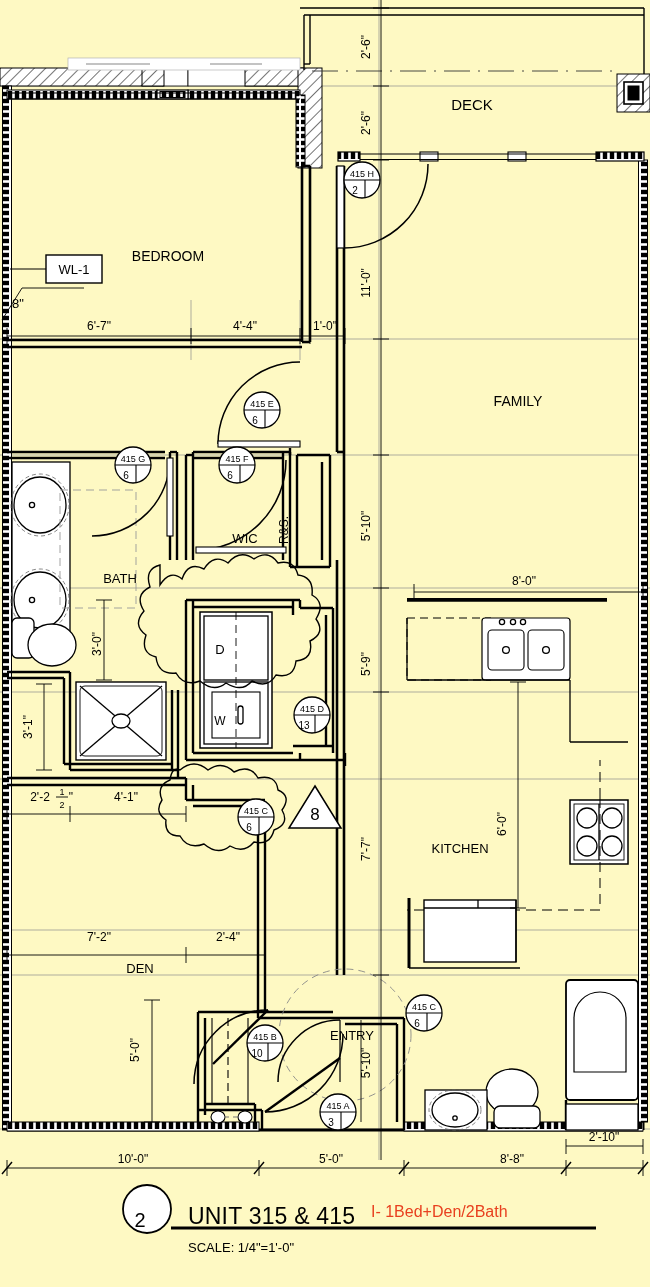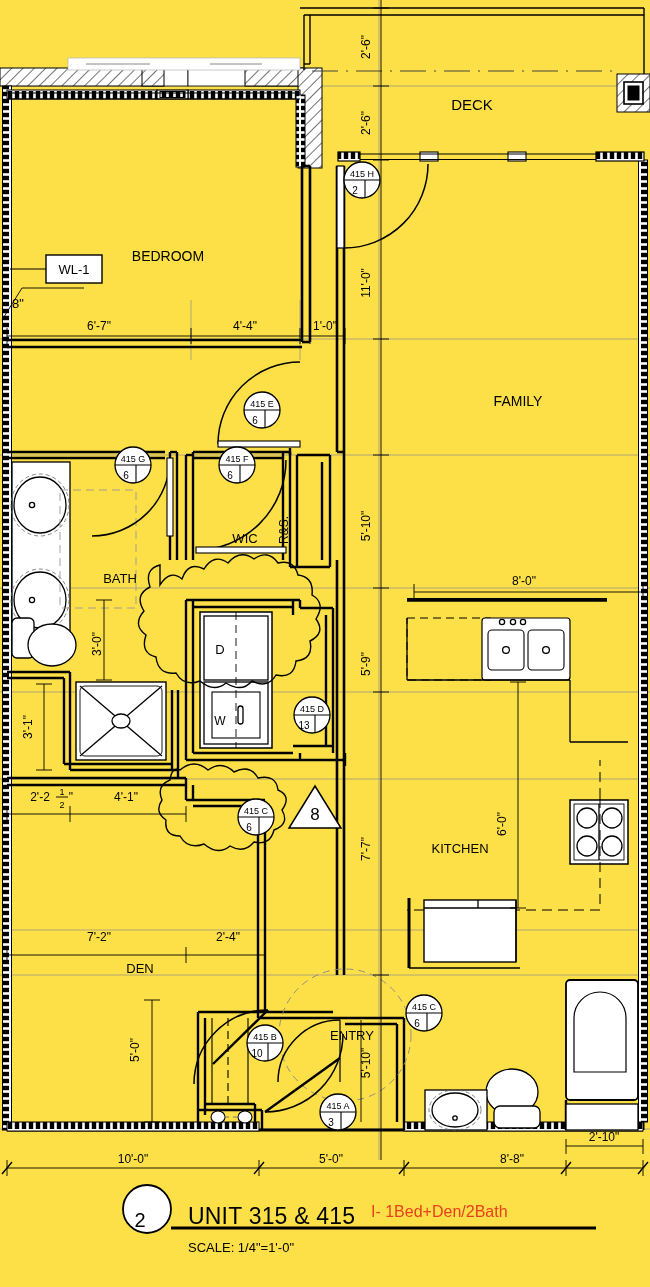--- a/index.html
+++ b/index.html
@@ -1,18 +1,18 @@
 <!DOCTYPE html>
 <html><head>
 <meta charset="utf-8">
 <title>Unit 315 &amp; 415 Floor Plan</title>
 <style>
   html,body{margin:0;padding:0;background:#ffffff;}
   body{font-family:"Liberation Sans",sans-serif;color:#000;}
-  #sheet{position:relative;width:650px;height:1287px;background:#fde047;overflow:hidden;}
+  #sheet{position:relative;width:650px;height:1287px;background:#fef9c3;overflow:hidden;}
   #plan-svg{position:absolute;left:0;top:0;width:650px;height:1287px;}
   
   #title-unit{position:absolute;left:188px;top:1203px;font-size:23px;letter-spacing:.2px;white-space:nowrap;}
   #title-type{position:absolute;left:371px;top:1203px;font-size:16px;color:#e8401f;white-space:nowrap;}
   #title-scale{position:absolute;left:188px;top:1240px;font-size:13px;white-space:nowrap;}
   #title-num{position:absolute;left:140px;top:1220px;font-size:20px;transform:translate(-50%,-50%);}
 </style>
 </head>
 <body>
 

